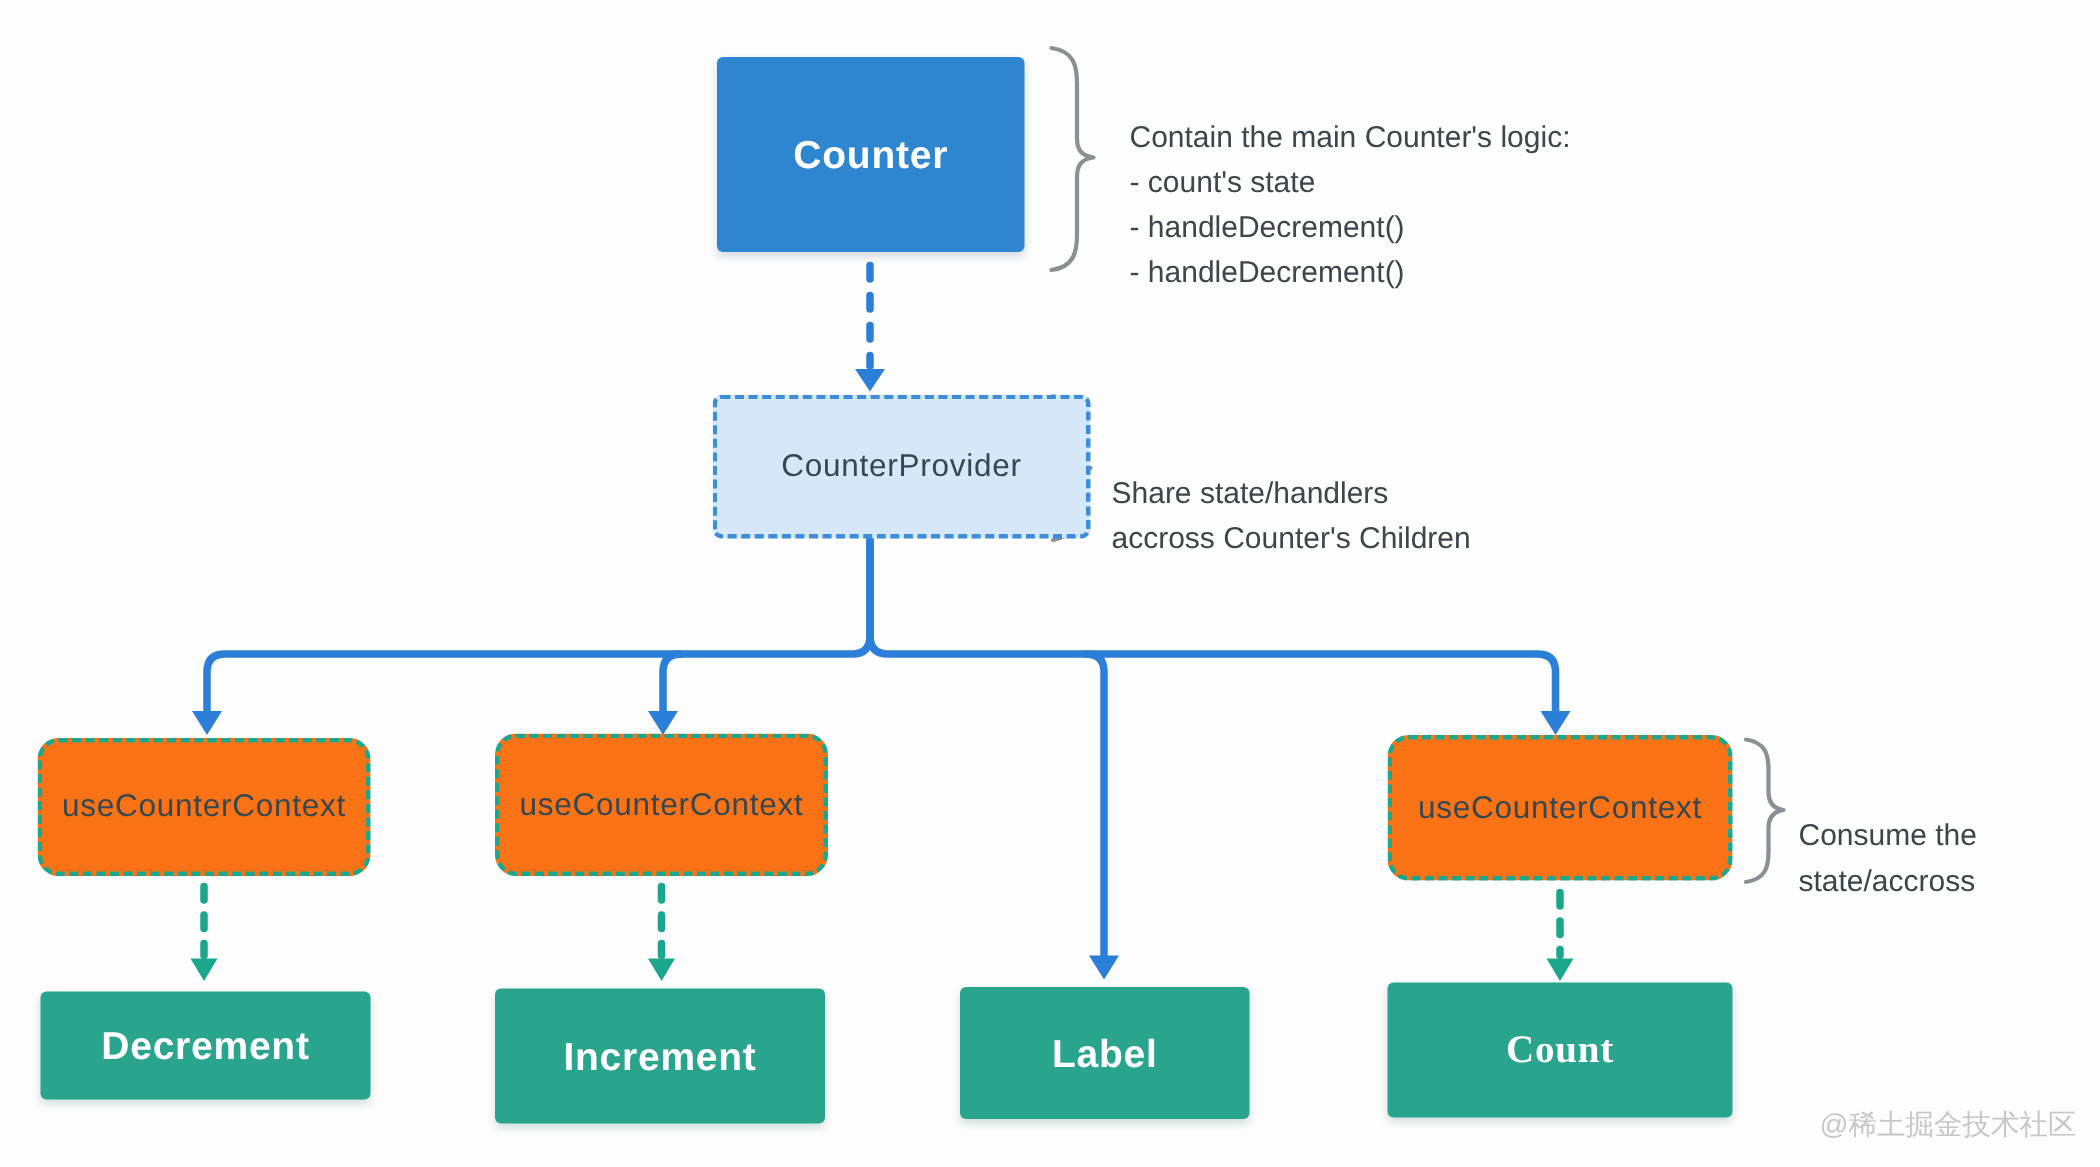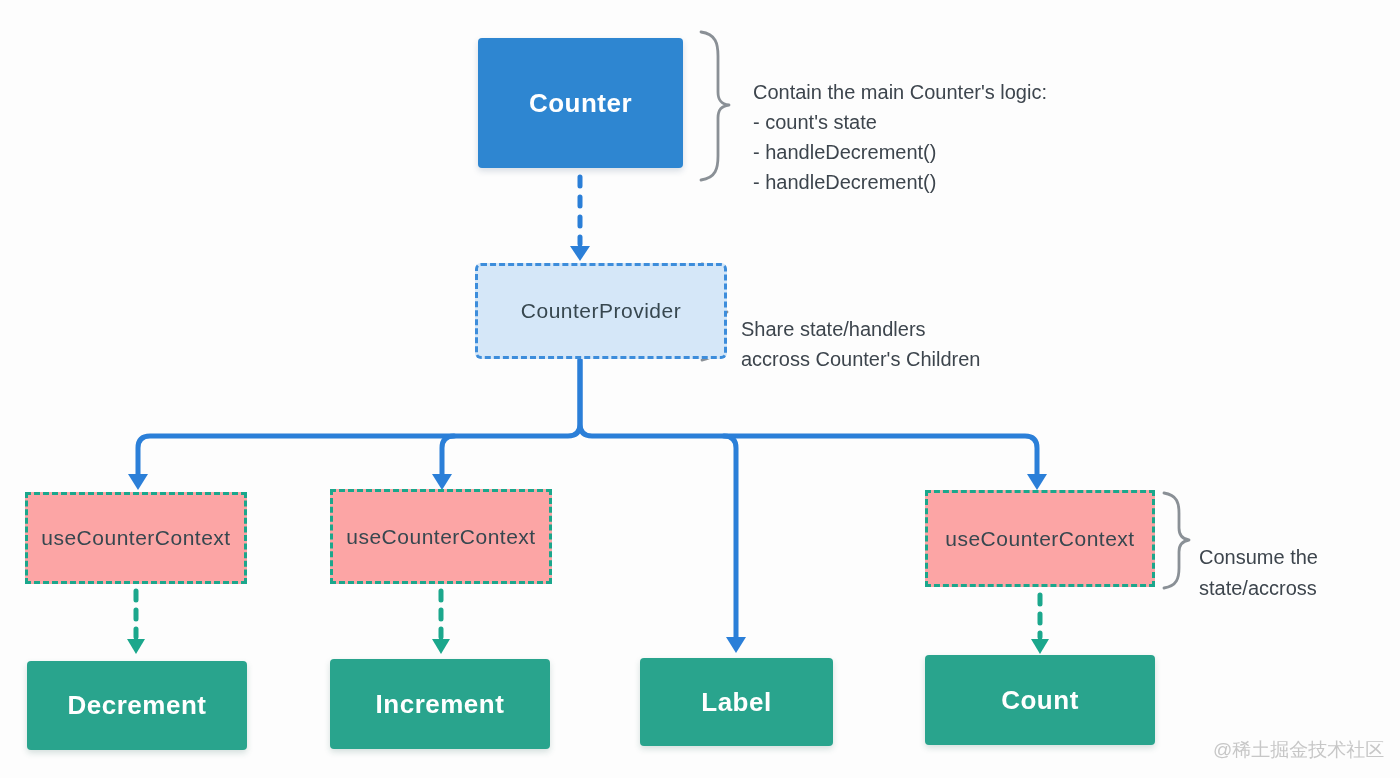--- a/index.html
+++ b/index.html
@@ -22,23 +22,23 @@
     border-radius:4px;
     box-shadow:0 3px 6px rgba(40,70,110,.18);
   }
   .node.dashed-blue{
     background:#d5e7f8;
     border:3px dashed #3d8ddb;
     border-radius:6px;
     color:#37474f;font-size:21px;letter-spacing:.5px;
   }
   .node.dashed-teal{
-    background:#fca5a5;
+    background:#f97316;
     border:3px dashed #1ba78c;
-    border-radius:0;
+    border-radius:14px;
     color:#37474f;font-size:21px;letter-spacing:.5px;
   }
   .node.solid-teal{
     background:#29a48d;color:#ffffff;
     font-size:26px;font-weight:bold;letter-spacing:.5px;
     border-radius:4px;
     box-shadow:0 3px 6px rgba(30,90,80,.18);
   }
   .note{
     position:absolute;
@@ -94,27 +94,27 @@
   <div class="node solid-blue" style="left:478px;top:38px;width:205px;height:130px;">Counter</div>
 
   <div class="node dashed-blue" style="left:475px;top:263px;width:252px;height:96px;">CounterProvider</div>
 
   <div class="node dashed-teal" style="left:25px;top:492px;width:222px;height:92px;">useCounterContext</div>
 
   <div class="node dashed-teal" style="left:330px;top:489px;width:222px;height:95px;">useCounterContext</div>
 
   <div class="node dashed-teal" style="left:925px;top:490px;width:230px;height:97px;">useCounterContext</div>
 
-  <div class="node solid-teal" style="left:27px;top:661px;width:220px;height:89px;">Decrement</div>
+  <div class="node solid-teal" style="left:27px;top:661px;width:220px;height:72px;">Decrement</div>
 
   <div class="node solid-teal" style="left:330px;top:659px;width:220px;height:90px;">Increment</div>
 
   <div class="node solid-teal" style="left:640px;top:658px;width:193px;height:88px;">Label</div>
 
-  <div class="node solid-teal" style="left:925px;top:655px;width:230px;height:90px;">Count</div>
+  <div class="node solid-teal" style="left:925px;top:655px;width:230px;height:90px;font-family:Liberation Serif, serif;">Count</div>
 
   <div class="note" style="left:753px;top:45px;">
     <div>Contain the main Counter's logic:</div>
     <div>- count's state</div>
     <div>- handleDecrement()</div>
     <div>- handleDecrement()</div>
   </div>
 
   <div class="note" style="left:741px;top:282px;">
     <div>Share state/handlers</div>

